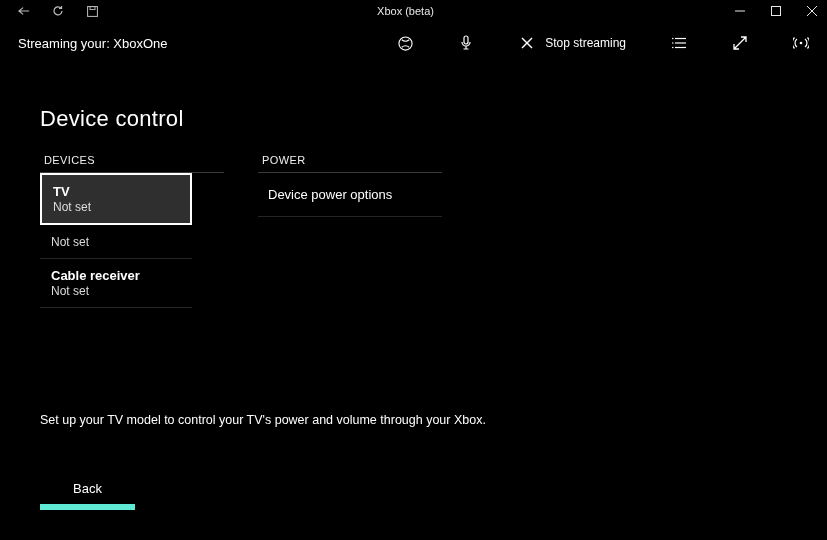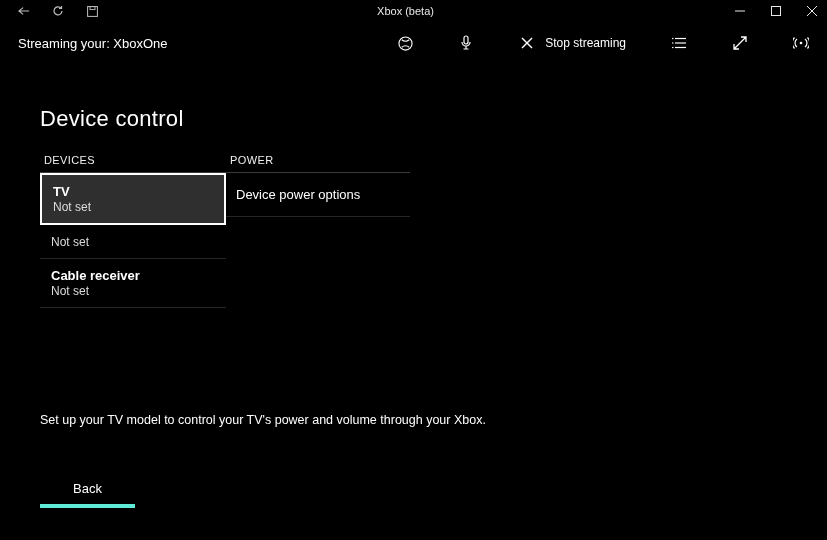--- a/index.html
+++ b/index.html
@@ -99,37 +99,38 @@
     main {
       padding: 42px 0 0 40px;
     }
     .page-title {
       font-size: 22px;
       font-weight: 300;
       letter-spacing: 0.3px;
     }
     .columns {
       display: flex;
+      gap: 34px;
       margin-top: 22px;
     }
     .col {
       min-width: 184px;
     }
     .section-header {
       font-size: 11px;
       letter-spacing: 0.4px;
       color: #f0f0f0;
       border-bottom: 1px solid #3a3a3a;
       padding: 0 4px 6px 4px;
     }
     .device-item {
       padding: 9px 11px 9px 11px;
       border-bottom: 1px solid #252525;
       cursor: pointer;
-      width: 186px;
+      width: 152px;
     }
     .device-item.selected {
       background: #2f2f2f;
       border: 2px solid #ffffff;
     }
     .device-name {
       font-size: 13px;
       font-weight: 600;
       color: #ffffff;
     }
@@ -150,21 +151,21 @@
       font-size: 12.5px;
       color: #ffffff;
     }
     .back-btn {
       margin-top: 46px;
       padding: 8px 4px;
       width: 95px;
       display: flex;
       justify-content: center;
       font-size: 13px;
-      border-bottom: 4px solid #5eead4;
+      border-bottom: 6px solid #5eead4;
       cursor: pointer;
     }
     svg { display: block; }
   </style>
 </head>
 <body>
 
 <div class="titlebar">
   <div class="titlebar-left">
     <div class="titlebar-icon">

